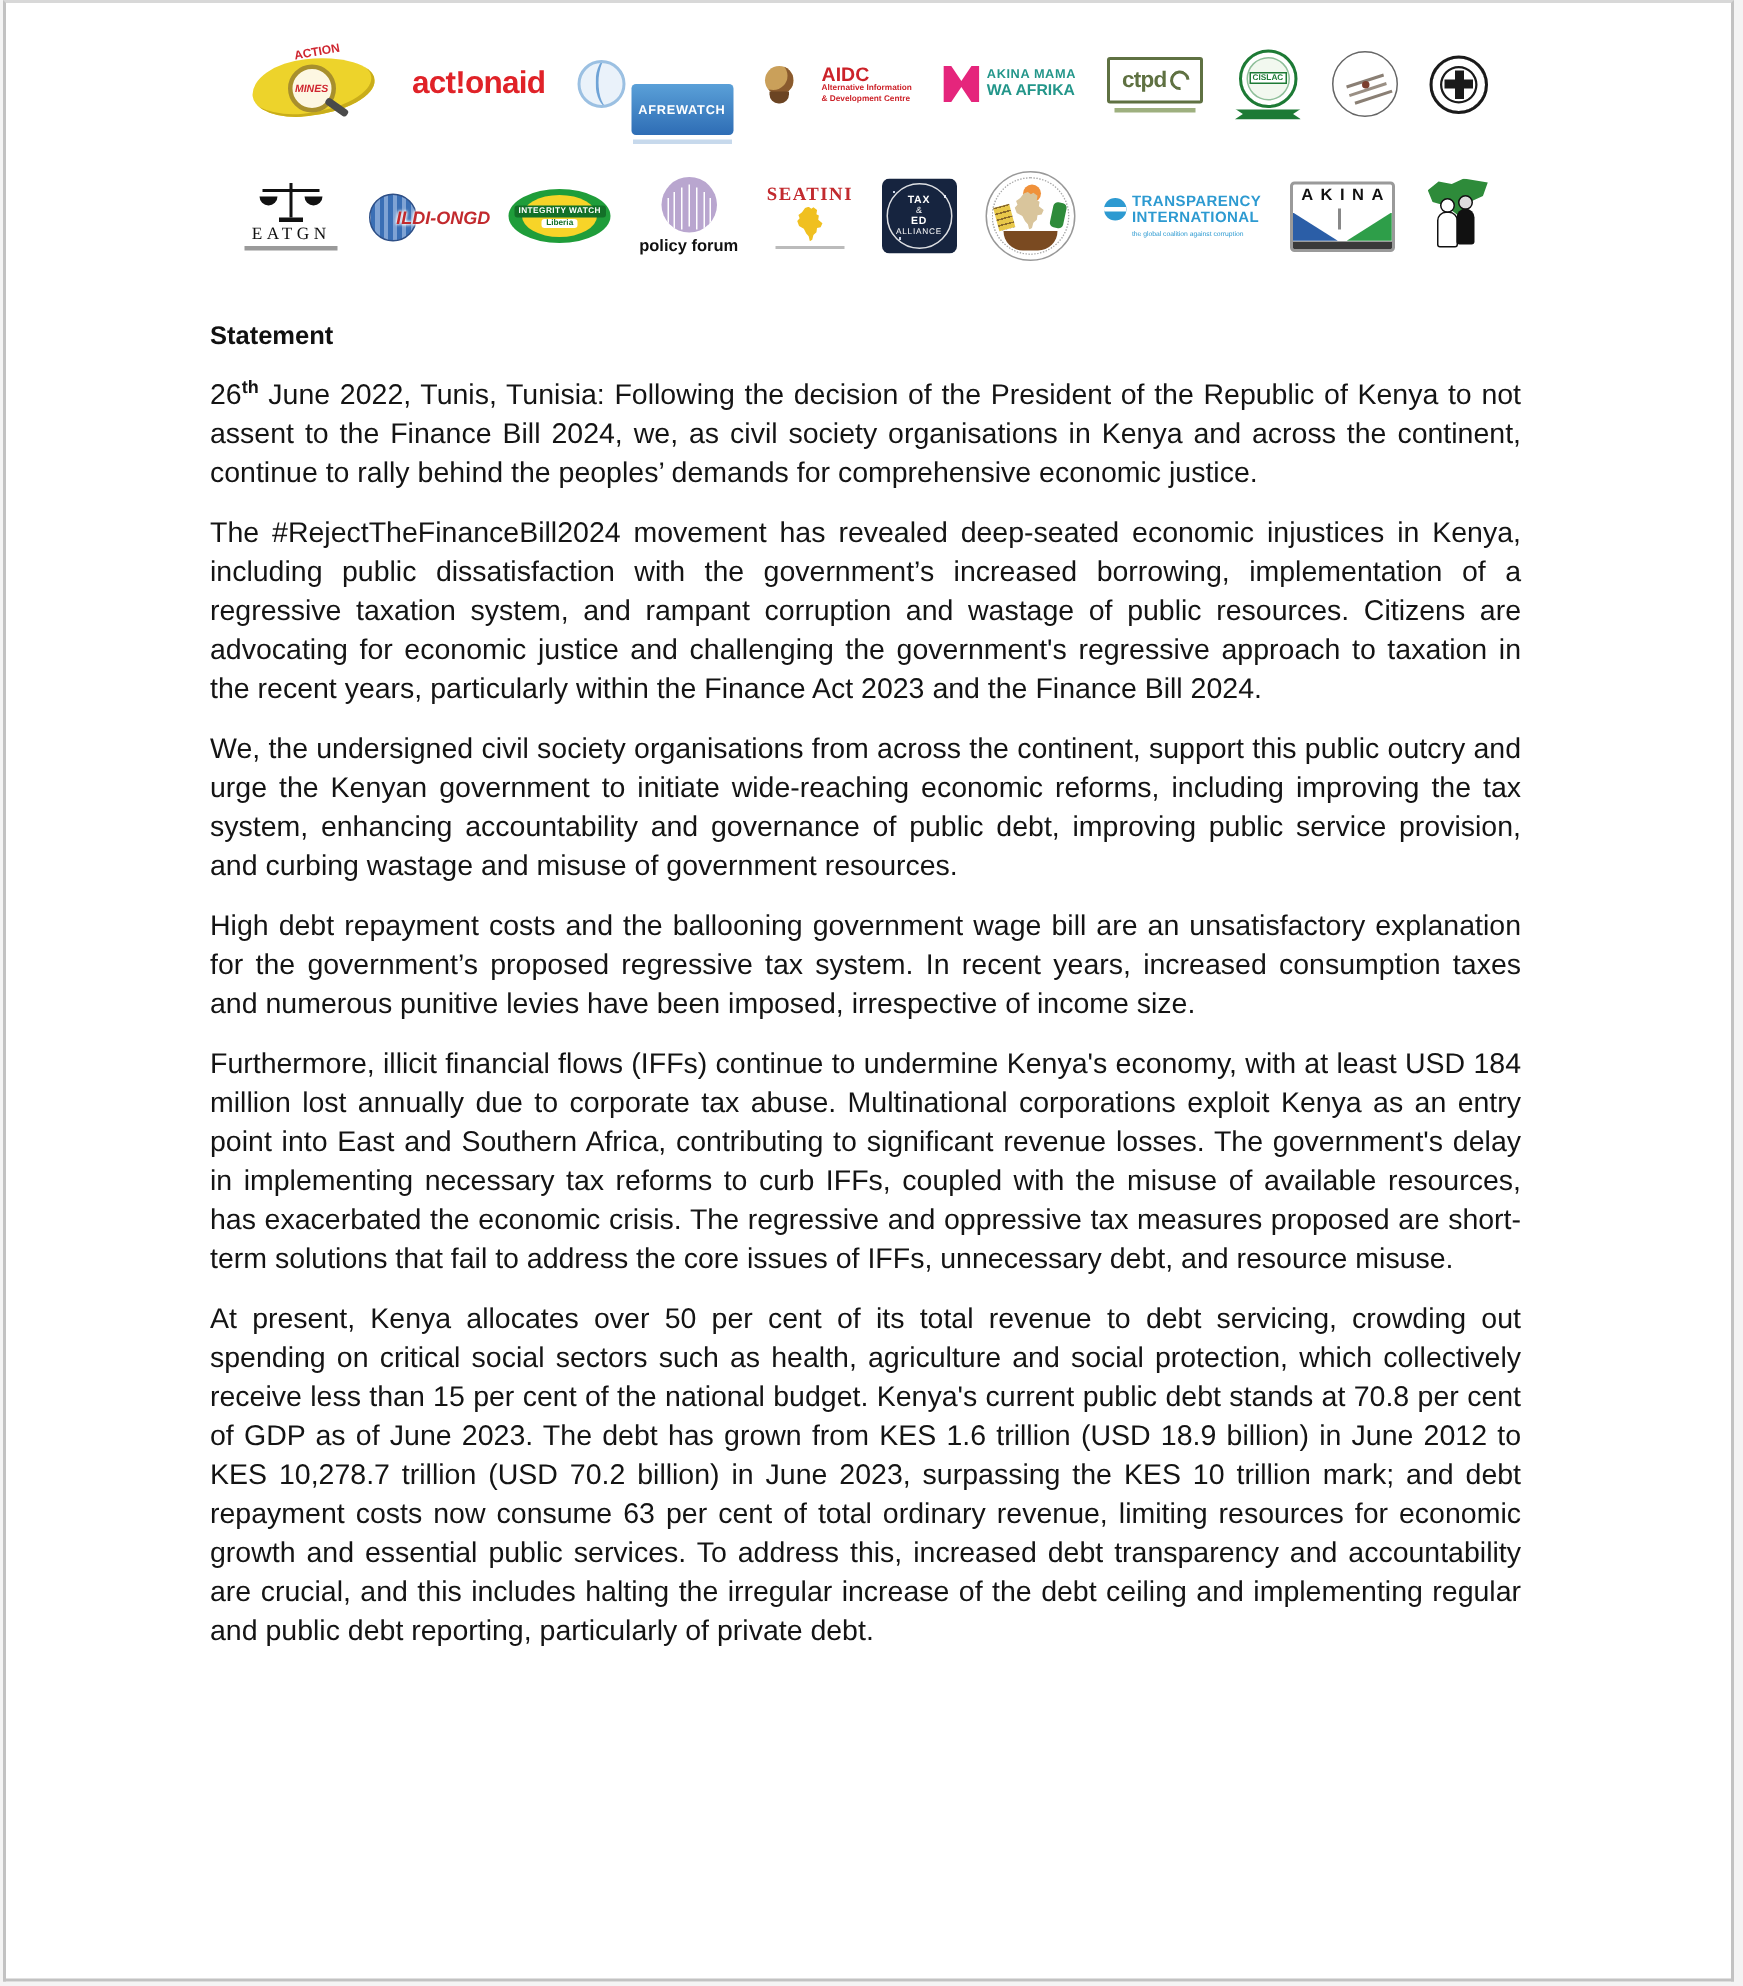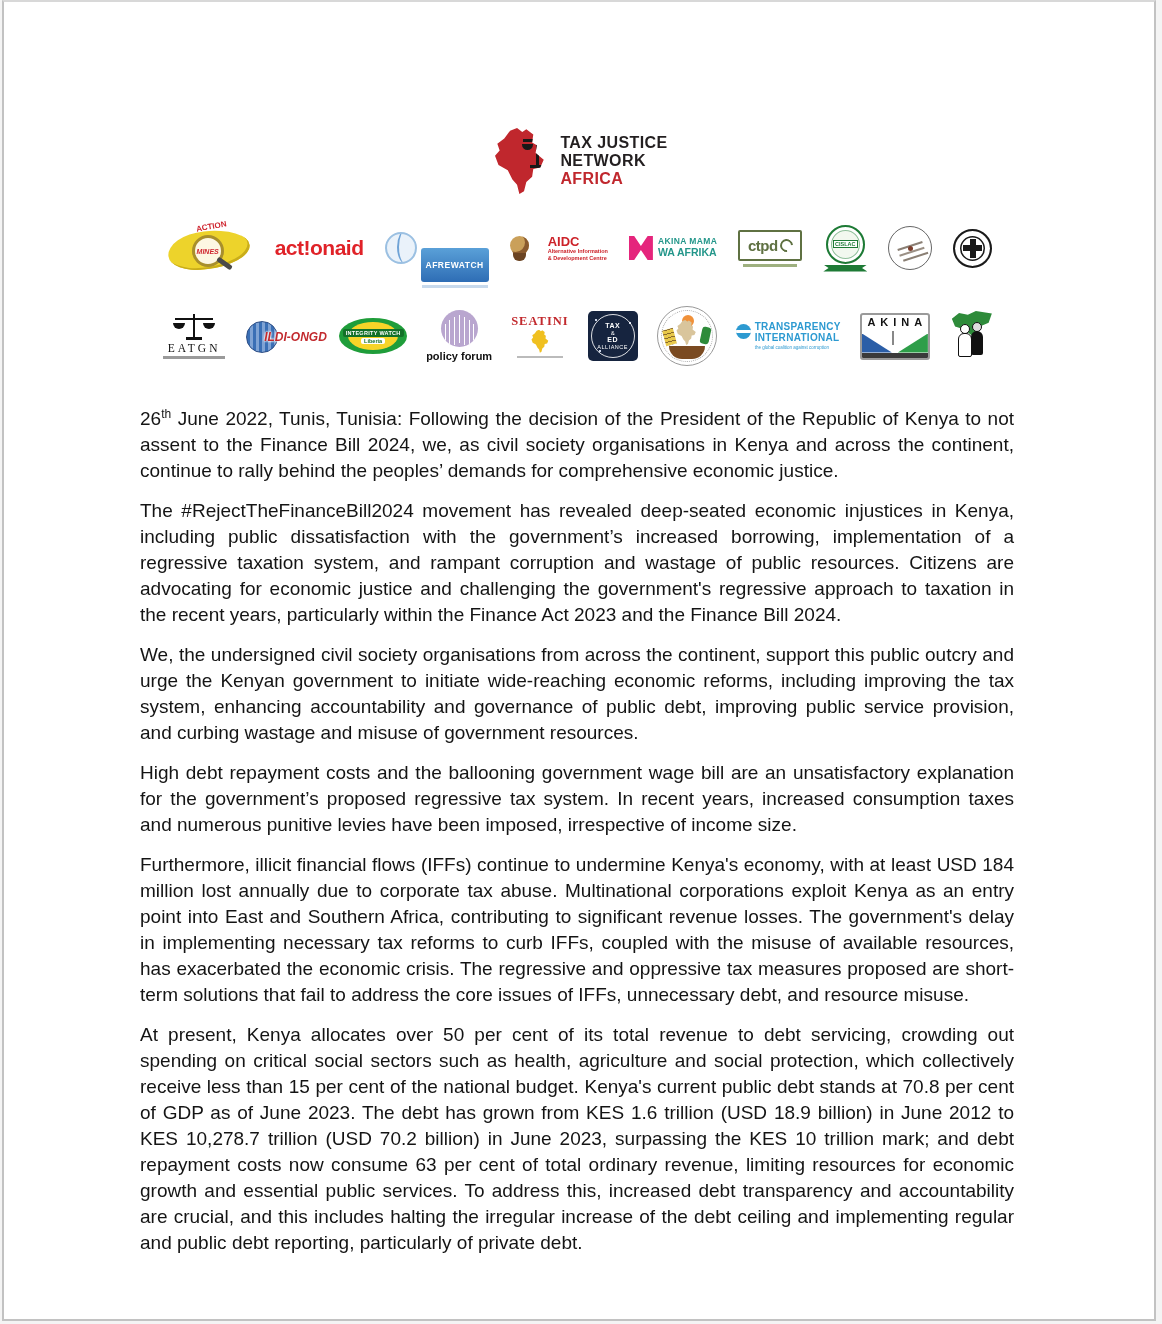--- a/index.html
+++ b/index.html
@@ -173,44 +173,28 @@
   .gmp-h1{position:absolute;left:11px;top:13px;width:8px;height:8px;border-radius:50%;background:#fff;border:1.5px solid #111;}
   .gmp-h2{position:absolute;left:23px;top:11px;width:8px;height:8px;border-radius:50%;background:#ddd;border:1.5px solid #111;}
   .gmp-p1{position:absolute;left:9px;top:22px;width:12px;height:22px;background:#fff;border:1.5px solid #111;border-radius:6px 6px 2px 2px;}
   .gmp-p2{position:absolute;left:22px;top:20px;width:12px;height:24px;background:#111;border-radius:6px 6px 2px 2px;}
 
   
   .doc{margin-top:40px;padding:0 140px 0 136px;}
   .h-statement{font-size:17px;font-weight:700;color:#111;margin:0 0 17px;}
   .h-title{font-size:20px;font-weight:700;color:#111;margin:0 0 17px;}
   .body-p{font-size:19px;line-height:26px;text-align:justify;color:#141414;margin:0 0 14px;}
-  .body-p sup{font-size:12px;line-height:0;}
+  .body-p sup{font-size:12px;line-height:0;font-weight:bold;}
 </style>
 </head>
 <body>
 
 <div class="page">
 
   <header>
-    <div class="tjna">
-      <div class="africa-shape">
-        <span class="scales-icon">
-            <i class="beam"></i>
-            <i class="pole"></i>
-            <i class="cup-l"></i>
-            <i class="cup-r"></i>
-            <i class="base"></i>
-          </span>
-      </div>
-      <div class="tjna-text">
-        <div class="t1">TAX JUSTICE</div>
-        <div class="t1">NETWORK</div>
-        <div class="t2">AFRICA</div>
-      </div>
-    </div>
 
     <div class="logo-row row1">
       <div class="lg lg-am">
         <div class="am-blob"></div>
         <span class="am-arc">ACTION</span>
         <div class="am-lens">
             <span>MINES</span>
           </div>
         <div class="am-handle"></div>
       </div>
@@ -338,20 +322,21 @@
           <div class="gmp-h1"></div>
             <div class="gmp-h2"></div>
           <div class="gmp-p1"></div>
             <div class="gmp-p2"></div>
         </div>
       </div>
     </div>
   </header>
 
   <main class="doc">
+    <p class="h-statement">Statement</p>
     <p class="body-p"><span>26</span><sup>th</sup><span> June 2022, Tunis, Tunisia: Following the decision of the President of the Republic of Kenya to not assent to the Finance Bill 2024, we, as civil society organisations in Kenya and across the continent, continue to rally behind the peoples’ demands for comprehensive economic justice.</span></p>
     <p class="body-p">The #RejectTheFinanceBill2024 movement has revealed deep-seated economic injustices in Kenya, including public dissatisfaction with the government’s increased borrowing, implementation of a regressive taxation system, and rampant corruption and wastage of public resources. Citizens are advocating for economic justice and challenging the government's regressive approach to taxation in the recent years, particularly within the Finance Act 2023 and the Finance Bill 2024.</p>
     <p class="body-p">We, the undersigned civil society organisations from across the continent, support this public outcry and urge the Kenyan government to initiate wide-reaching economic reforms, including improving the tax system, enhancing accountability and governance of public debt, improving public service provision, and curbing wastage and misuse of government resources.</p>
     <p class="body-p">High debt repayment costs and the ballooning government wage bill are an unsatisfactory explanation for the government’s proposed regressive tax system. In recent years, increased consumption taxes and numerous punitive levies have been imposed, irrespective of income size.</p>
     <p class="body-p">Furthermore, illicit financial flows (IFFs) continue to undermine Kenya's economy, with at least USD 184 million lost annually due to corporate tax abuse. Multinational corporations exploit Kenya as an entry point into East and Southern Africa, contributing to significant revenue losses. The government's delay in implementing necessary tax reforms to curb IFFs, coupled with the misuse of available resources, has exacerbated the economic crisis. The regressive and oppressive tax measures proposed are short-term solutions that fail to address the core issues of IFFs, unnecessary debt, and resource misuse.</p>
     <p class="body-p">At present, Kenya allocates over 50 per cent of its total revenue to debt servicing, crowding out spending on critical social sectors such as health, agriculture and social protection, which collectively receive less than 15 per cent of the national budget. Kenya's current public debt stands at 70.8 per cent of GDP as of June 2023. The debt has grown from KES 1.6 trillion (USD 18.9 billion) in June 2012 to KES 10,278.7 trillion (USD 70.2 billion) in June 2023, surpassing the KES 10 trillion mark; and debt repayment costs now consume 63 per cent of total ordinary revenue, limiting resources for economic growth and essential public services. To address this, increased debt transparency and accountability are crucial, and this includes halting the irregular increase of the debt ceiling and implementing regular and public debt reporting, particularly of private debt.</p>
   </main>
 
 </div>
 

